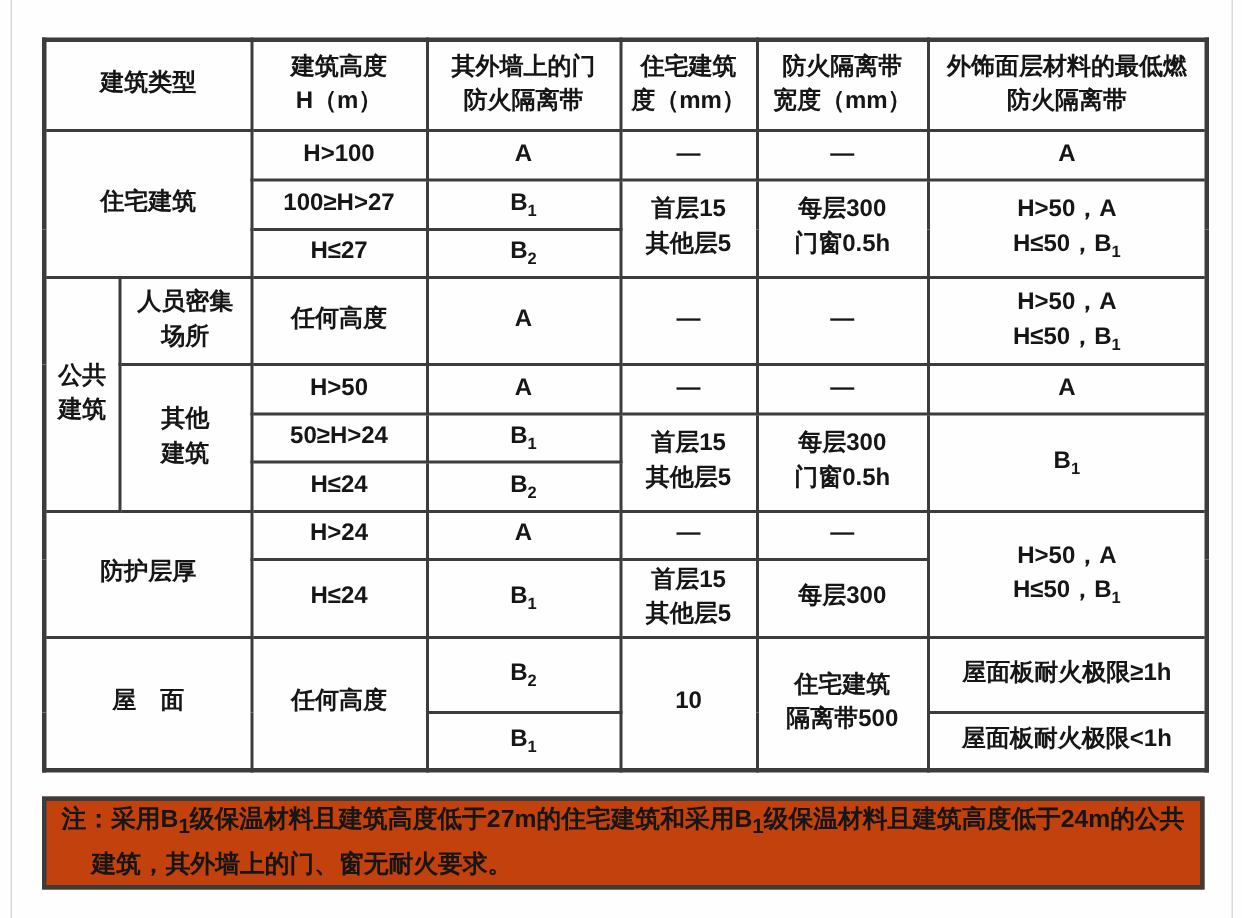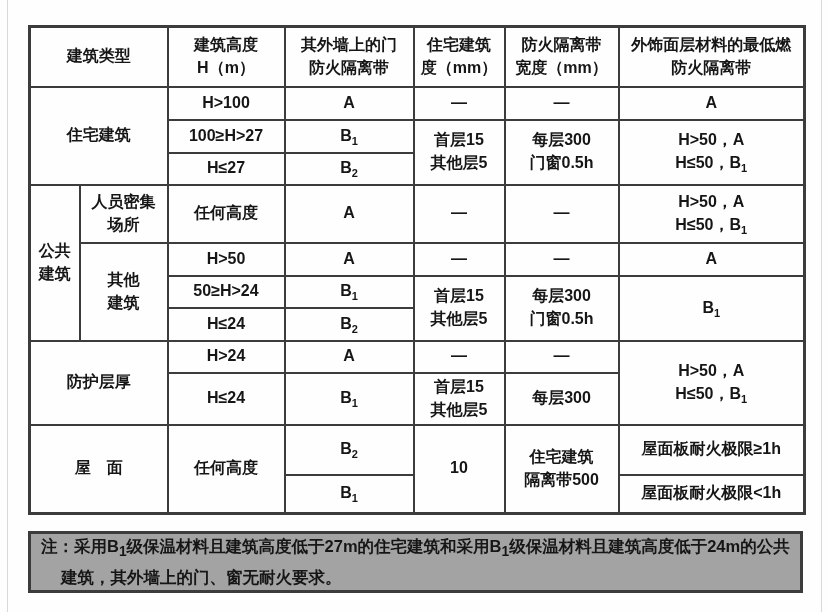--- a/index.html
+++ b/index.html
@@ -26,21 +26,21 @@
     font-size:16px;font-weight:bold;
     padding:1px 3px;line-height:1.42;
     overflow:hidden;
   }
   .spec sub{font-size:11px;line-height:0;}
   .two-line div{white-space:nowrap;}
   .note{
     position:absolute;left:28px;top:531px;width:775px;height:62px;
     border:3px solid #3c3c3c;box-sizing:border-box;
     display:flex;align-items:center;
-    background:#a3a3a3;
+    background:#c2410c;
   }
   .note p{
     margin:0;padding:2px 10px 2px 30px;text-indent:-20px;
     font-size:16.5px;line-height:1.65;text-align:left;
   }
 </style>
 </head>
 <body>
 
 <div class="page">

